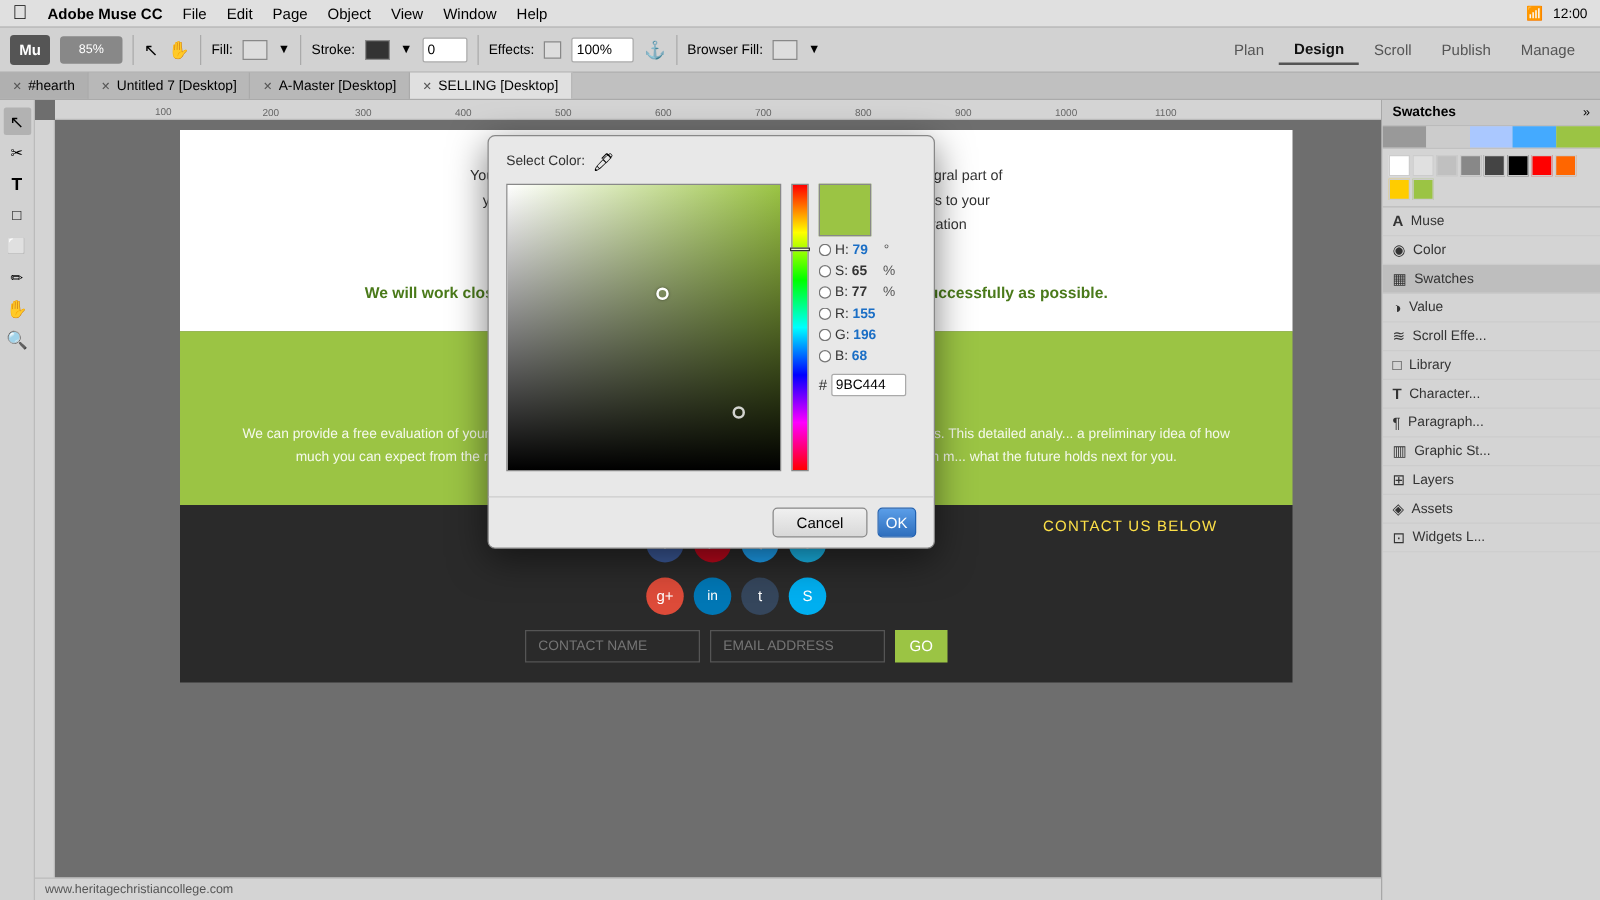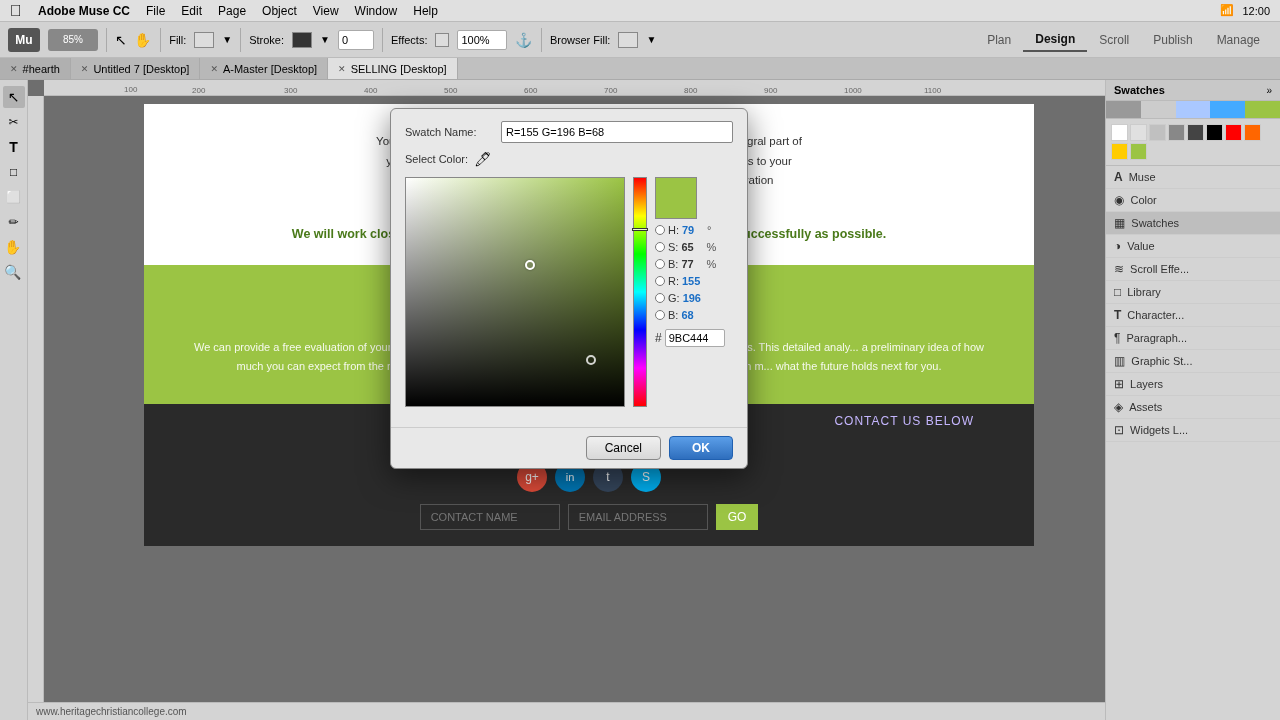--- a/index.html
+++ b/index.html
@@ -94,21 +94,21 @@
     <div style="width:22px; height:22px; display:flex; align-items:center; justify-content:center; cursor:pointer; font-size:12px;">⬜</div>
     <div style="width:22px; height:22px; display:flex; align-items:center; justify-content:center; cursor:pointer; font-size:12px;">✏</div>
     <div style="width:22px; height:22px; display:flex; align-items:center; justify-content:center; cursor:pointer; font-size:14px;">✋</div>
     <div style="width:22px; height:22px; display:flex; align-items:center; justify-content:center; cursor:pointer; font-size:14px;">🔍</div>
   </div>
 
   <div style="flex:1; position:relative; overflow:hidden; background:#6e6e6e;">
 
     <div style="height:16px; background:#d4d4d4; border-bottom:1px solid #bbb; position:absolute; top:0; left:16px; right:0; display:flex; align-items:flex-end; font-size:8px; color:#666; overflow:hidden;">
       <div style="position:absolute; left:80px;" class="ruler-mark">100</div>
-      <div style="position:absolute; left:148px;">200</div>
+      <div style="position:absolute; left:166px;">200</div>
       <div style="position:absolute; left:240px;">300</div>
       <div style="position:absolute; left:320px;">400</div>
       <div style="position:absolute; left:400px;">500</div>
       <div style="position:absolute; left:480px;">600</div>
       <div style="position:absolute; left:560px;">700</div>
       <div style="position:absolute; left:640px;">800</div>
       <div style="position:absolute; left:720px;">900</div>
       <div style="position:absolute; left:800px;">1000</div>
       <div style="position:absolute; left:880px;">1100</div>
     </div>
@@ -143,21 +143,21 @@
             <div style="width:30px; height:30px; border-radius:50%; background:#dd4b39; display:flex; align-items:center; justify-content:center; color:white; font-size:12px; cursor:pointer;">g+</div>
             <div style="width:30px; height:30px; border-radius:50%; background:#0077b5; display:flex; align-items:center; justify-content:center; color:white; font-size:11px; cursor:pointer;">in</div>
             <div style="width:30px; height:30px; border-radius:50%; background:#35465c; display:flex; align-items:center; justify-content:center; color:white; font-size:12px; cursor:pointer;">t</div>
             <div style="width:30px; height:30px; border-radius:50%; background:#00aff0; display:flex; align-items:center; justify-content:center; color:white; font-size:12px; cursor:pointer;">S</div>
           </div>
           <div style="display:flex; justify-content:center; gap:8px; align-items:center;">
             <input style="background: transparent; border: 1px solid rgb(85, 85, 85); color: rgb(170, 170, 170); padding: 4px 10px; font-size: 11px; width: 140px; height: 26px;" placeholder="CONTACT NAME">
             <input style="background: transparent; border: 1px solid rgb(85, 85, 85); color: rgb(170, 170, 170); padding: 4px 10px; font-size: 11px; width: 140px; height: 26px;" placeholder="EMAIL ADDRESS">
             <button style="background:#9bc444; color:white; border:none; padding:4px 12px; font-size:12px; cursor:pointer; height:26px;">GO</button>
           </div>
-          <div style="position:absolute; right:60px; top:10px; color:#c4b5fd; font-size:12px; letter-spacing:1px;">CONTACT US BELOW</div>
+          <div style="position:absolute; right:60px; top:10px; color:#fde047; font-size:12px; letter-spacing:1px;">CONTACT US BELOW</div>
         </div>
       </div>
     </div>
 
     <div style="position:absolute; bottom:0; left:0; right:0; height:18px; background:#d4d4d4; border-top:1px solid #bbb; display:flex; align-items:center; padding:0 8px; font-size:10px; color:#555;">
       <span>www.heritagechristiancollege.com</span>
     </div>
   </div>
 
   <div style="width:175px; background:#d4d4d4; border-left:1px solid #bbb; display:flex; flex-direction:column; flex-shrink:0; overflow:hidden;">
@@ -240,24 +240,20 @@
     </div>
   </div>
 </div>
 
 <div style="position:fixed; top:0; left:0; right:0; bottom:0; z-index:200; pointer-events:none;">
   <div style="position:absolute; top:108px; left:390px; width:358px; background:#e8e8e8; border:1px solid #888; border-radius:6px; box-shadow:0 8px 30px rgba(0,0,0,0.5); pointer-events:all;">
 
 
     <div style="padding:12px 14px;">
 
-      <div style="display:flex; align-items:center; margin-bottom:8px; gap:8px;">
-        <label style="font-size:11px; color:#333; white-space:nowrap; min-width:88px;">Swatch Name:</label>
-        <input style="flex: 1 1 0%; height: 22px; border: 1px solid rgb(136, 136, 136); border-radius: 2px; font-size: 11px; padding: 0px 4px; background: white;" value="R=155 G=196 B=68">
-      </div>
 
 
       <div style="display:flex; align-items:center; margin-bottom:10px; gap:6px;">
         <span style="font-size:11px; color:#333;">Select Color:</span>
         <span style="font-size:14px; cursor:pointer;">🖊</span>
       </div>
 
       <div style="display:flex; gap:8px; margin-bottom:8px;">
 
         <div style="width:220px; height:230px; position:relative; cursor:crosshair; border:1px solid #888; overflow:hidden; flex-shrink:0;">
@@ -317,16 +313,16 @@
           <div style="display:flex; align-items:center; gap:3px; margin-top:3px;">
             <span style="font-size:12px; color:#333;">#</span>
             <input style="width: 60px; height: 18px; border: 1px solid rgb(170, 170, 170); border-radius: 2px; font-size: 11px; padding: 0px 3px; background: white;" value="9BC444">
           </div>
         </div>
       </div>
     </div>
 
     <div style="display:flex; justify-content:flex-end; gap:8px; padding:8px 14px; border-top:1px solid #ccc;">
       <button style="padding:4px 18px; font-size:12px; border-radius:4px; cursor:pointer; border:1px solid #888; background:linear-gradient(to bottom, #f0f0f0, #d8d8d8);">Cancel</button>
-      <button style="padding:4px 22px; font-size:12px; border-radius:4px; cursor:pointer; border:1px solid #2060b0; background:linear-gradient(to bottom, #5b9ee8, #2e6ebd); color:white;font-weight:bold;">OK</button>
+      <button style="padding:4px 6px; font-size:12px; border-radius:4px; cursor:pointer; border:1px solid #2060b0; background:linear-gradient(to bottom, #5b9ee8, #2e6ebd); color:white;">OK</button>
     </div>
   </div>
 </div>
 
 </body></html>

